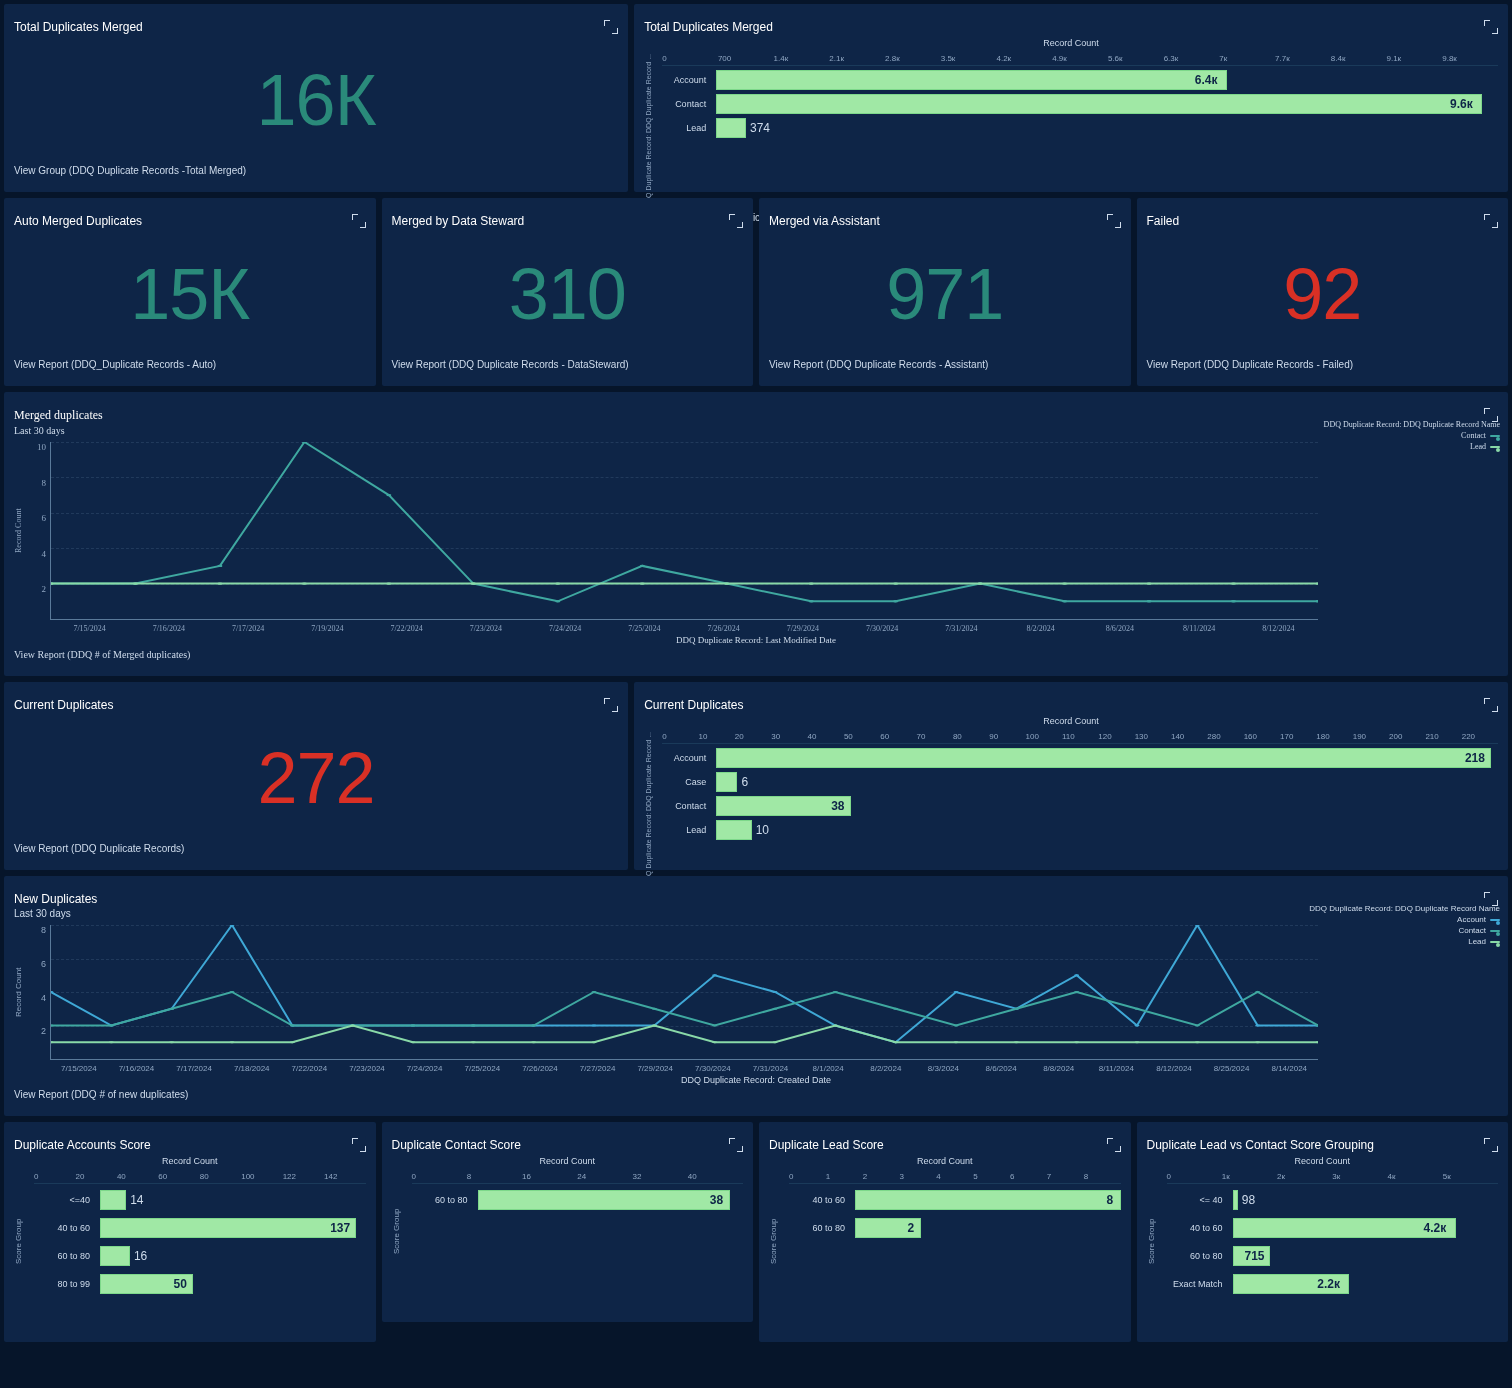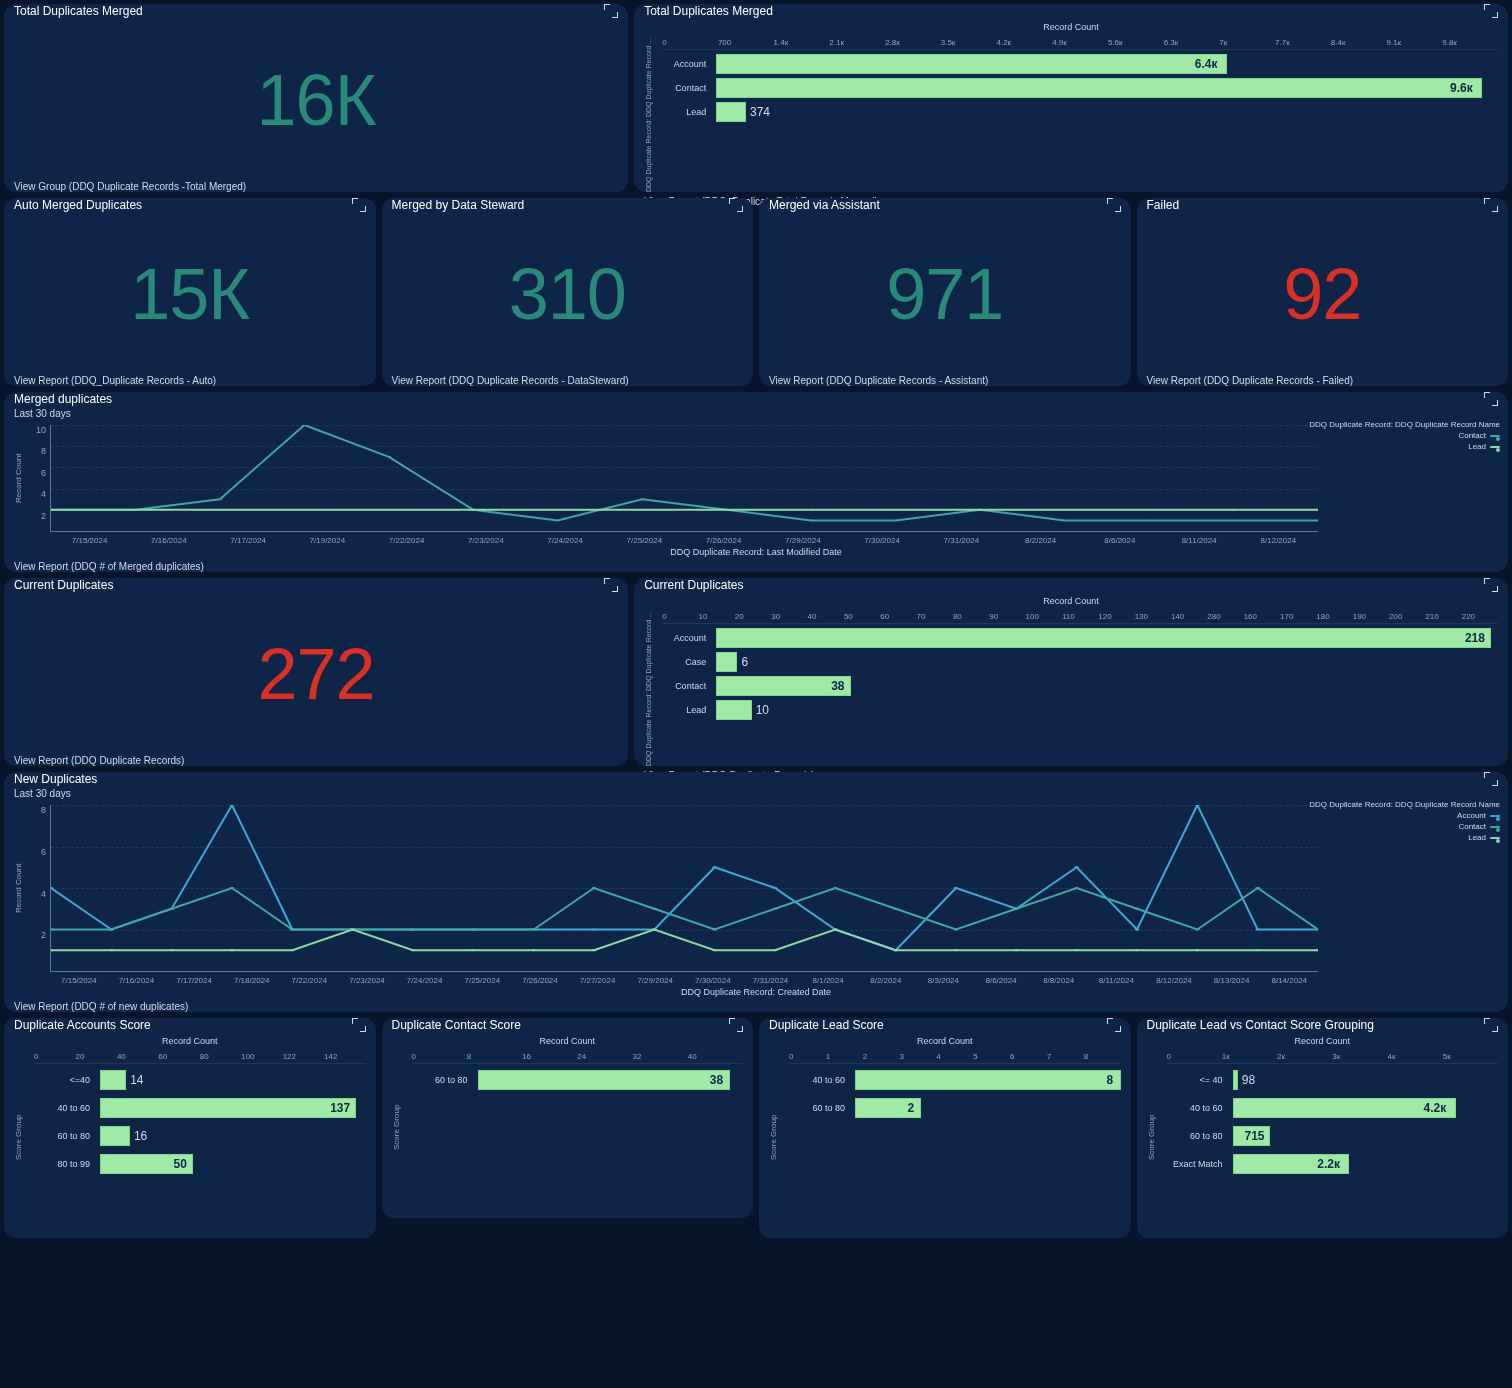--- a/index.html
+++ b/index.html
@@ -23,22 +23,22 @@
     padding: 4px;
   }
   .grid { display: grid; gap: 6px; }
   .row { display: grid; gap: 6px; }
   .row-2 { grid-template-columns: 5fr 7fr; }
   .row-4 { grid-template-columns: 1fr 1fr 1fr 1fr; }
   .row-2b { grid-template-columns: 5fr 7fr; }
   .row-4b { grid-template-columns: 1fr 1fr 1fr 1fr; }
   .card {
     background: var(--card);
-    border-radius: 12px;
-    padding: 0 10px;
+    border-radius: 2px;
+    padding: 16px 10px;
     position: relative;
     display: flex;
     flex-direction: column;
     justify-content: space-between;
   }
   .card-header {
     display: flex;
     justify-content: space-between;
     align-items: flex-start;
     min-height: 18px;
@@ -237,21 +237,21 @@
     <div class="card" style="height:188px;">
       <div class="card-header">
         <div class="card-title">Failed</div>
         <div class="expand"></div>
       </div>
       <div class="big-number red">92</div>
       <div class="footer-link">View Report (DDQ Duplicate Records - Failed)</div>
     </div>
   </div>
 
-  <div class="card" style="height:180px; position:relative;">
+  <div class="card" style="height:284px; position:relative;font-family:Liberation Serif, serif;">
     <div class="card-header">
       <div>
         <div class="card-title">Merged duplicates</div>
         <div class="card-sub">Last 30 days</div>
       </div>
       <div class="expand"></div>
     </div>
     <div class="legend">
       <div class="lg-title">DDQ Duplicate Record: DDQ Duplicate Record Name</div>
       <div class="lg-item">
@@ -543,21 +543,21 @@
         <span>7/29/2024</span>
         <span>7/30/2024</span>
         <span>7/31/2024</span>
         <span>8/1/2024</span>
         <span>8/2/2024</span>
         <span>8/3/2024</span>
         <span>8/6/2024</span>
         <span>8/8/2024</span>
         <span>8/11/2024</span>
         <span>8/12/2024</span>
-        <span>8/13/2024</span>
+        <span>8/25/2024</span>
         <span>8/14/2024</span>
       </div>
     <div class="x-axis-title">DDQ Duplicate Record: Created Date</div>
     <div class="footer-link">View Report (DDQ # of new duplicates)</div>
   </div>
 
   <div class="row row-4b">
     <div class="card score-chart" style="height:220px;">
       <div class="card-header">
         <div class="card-title">Duplicate Accounts Score</div>

